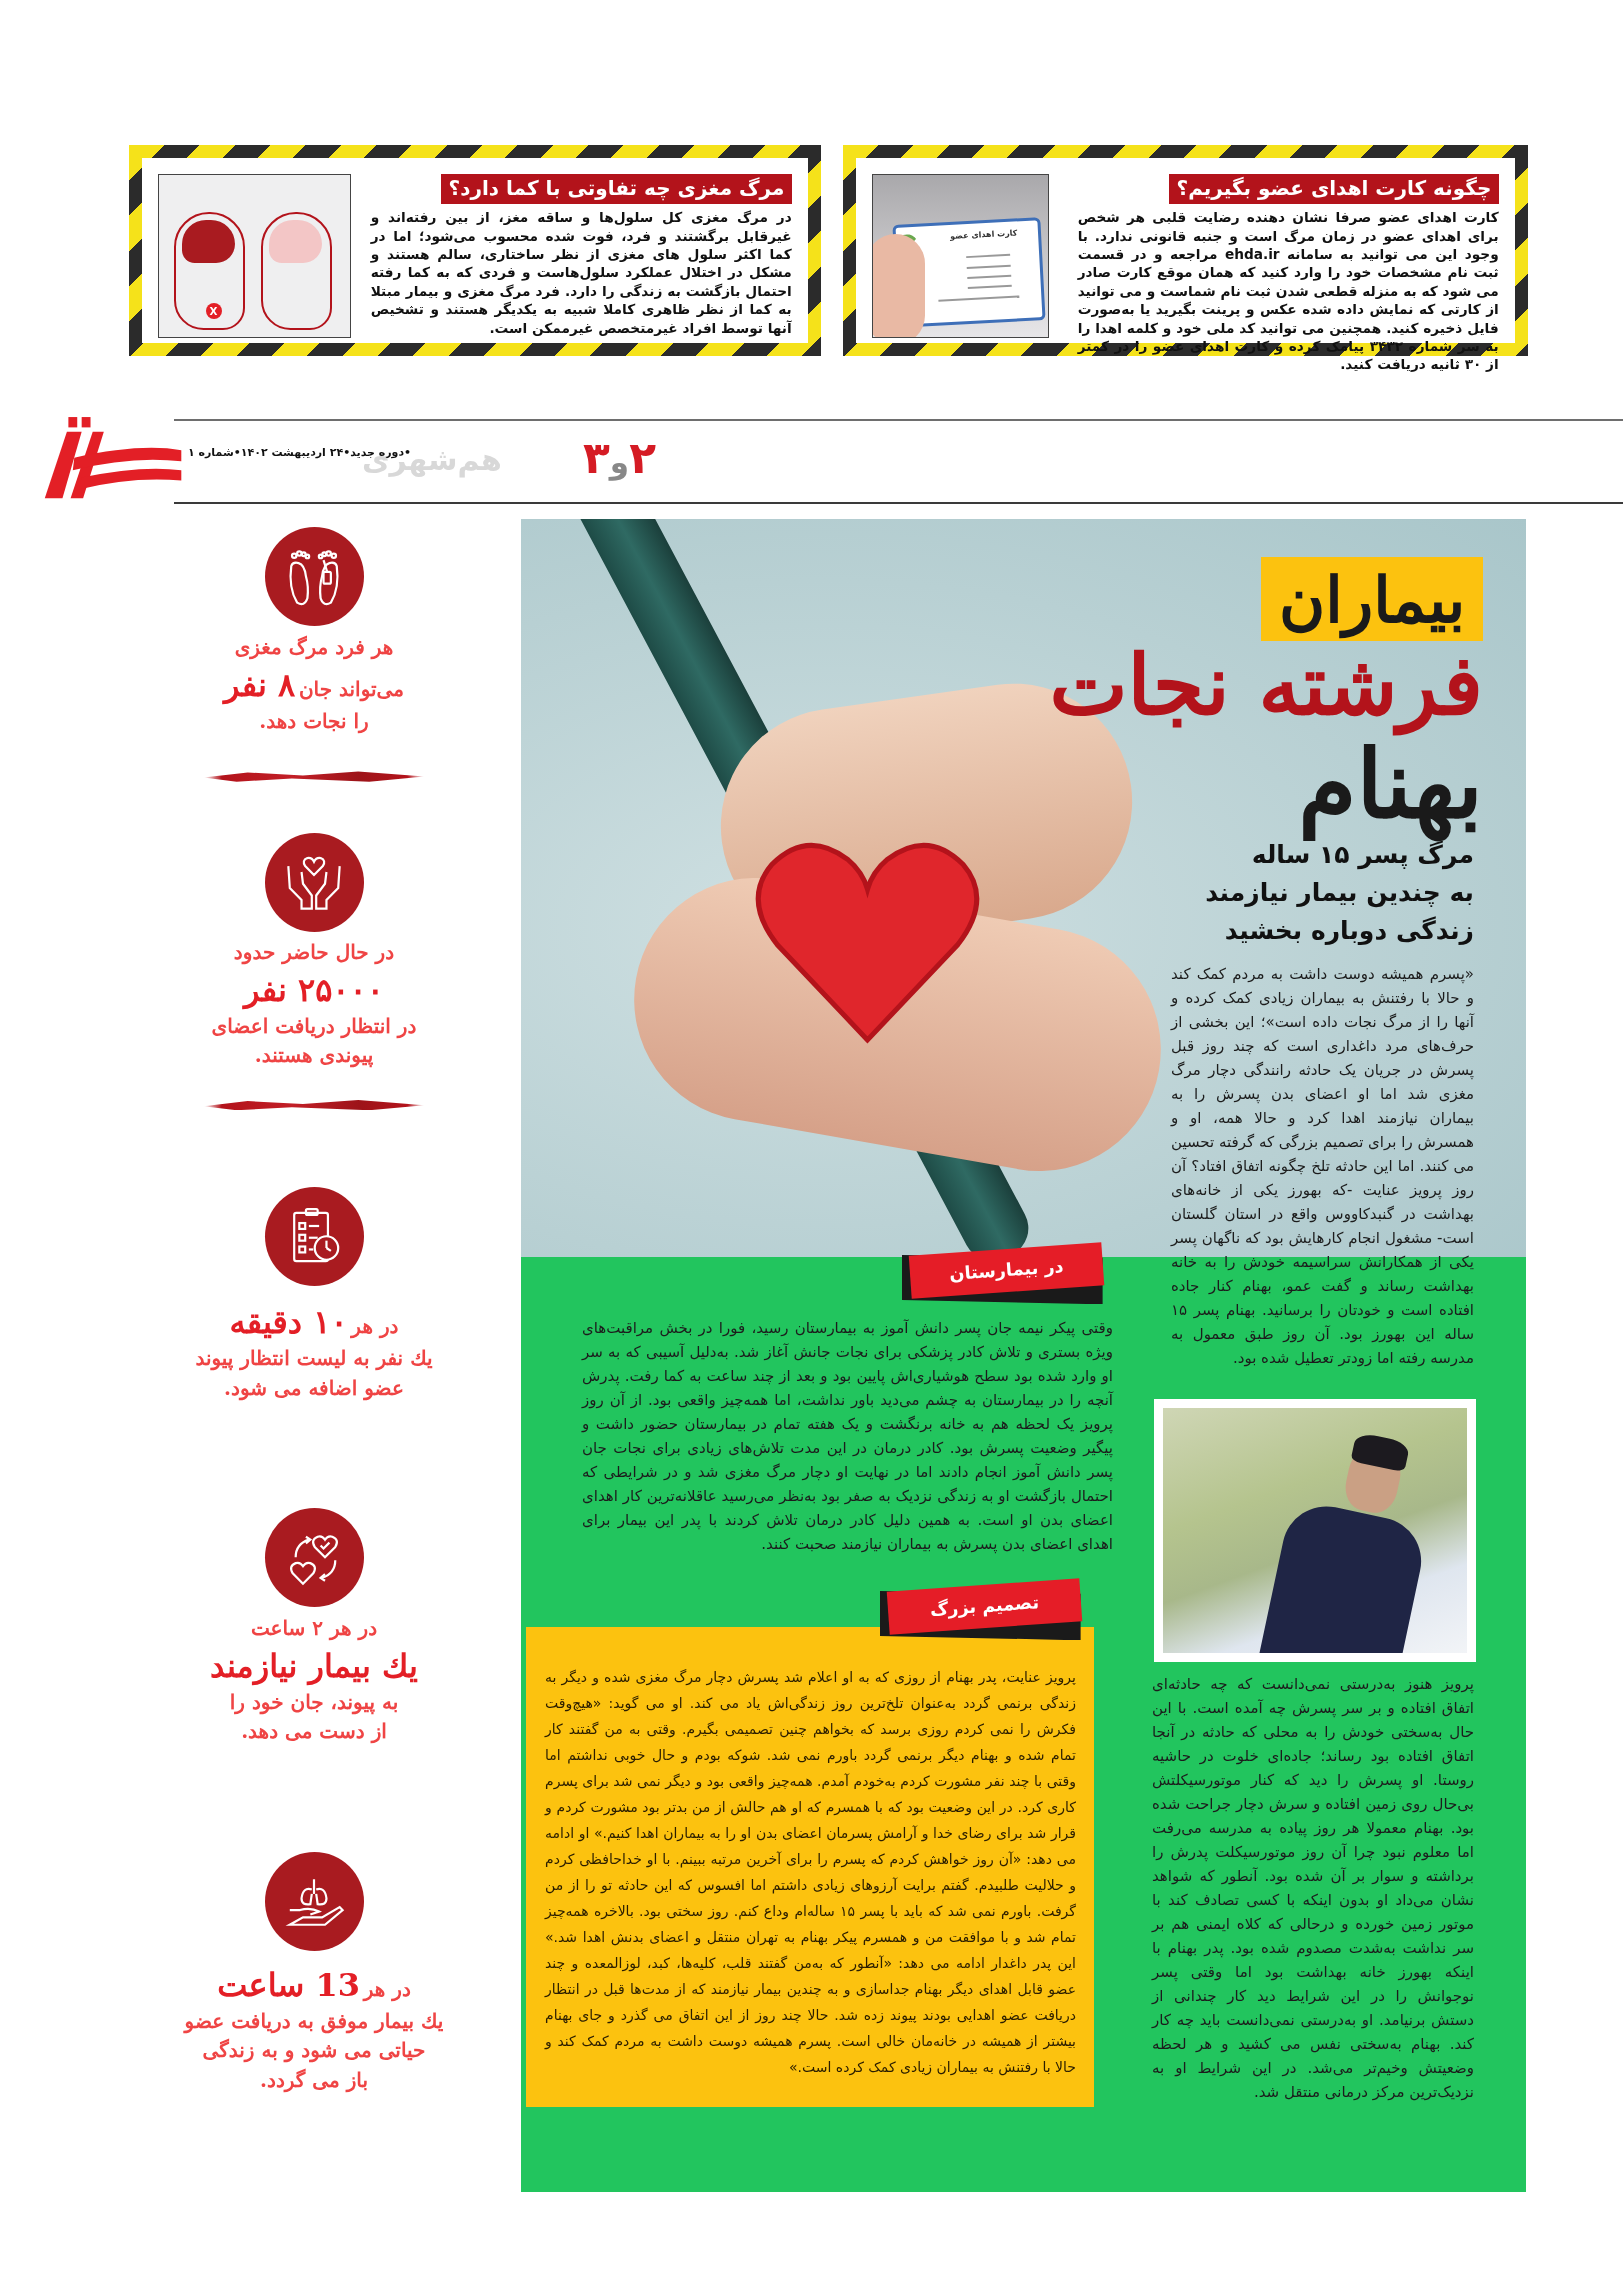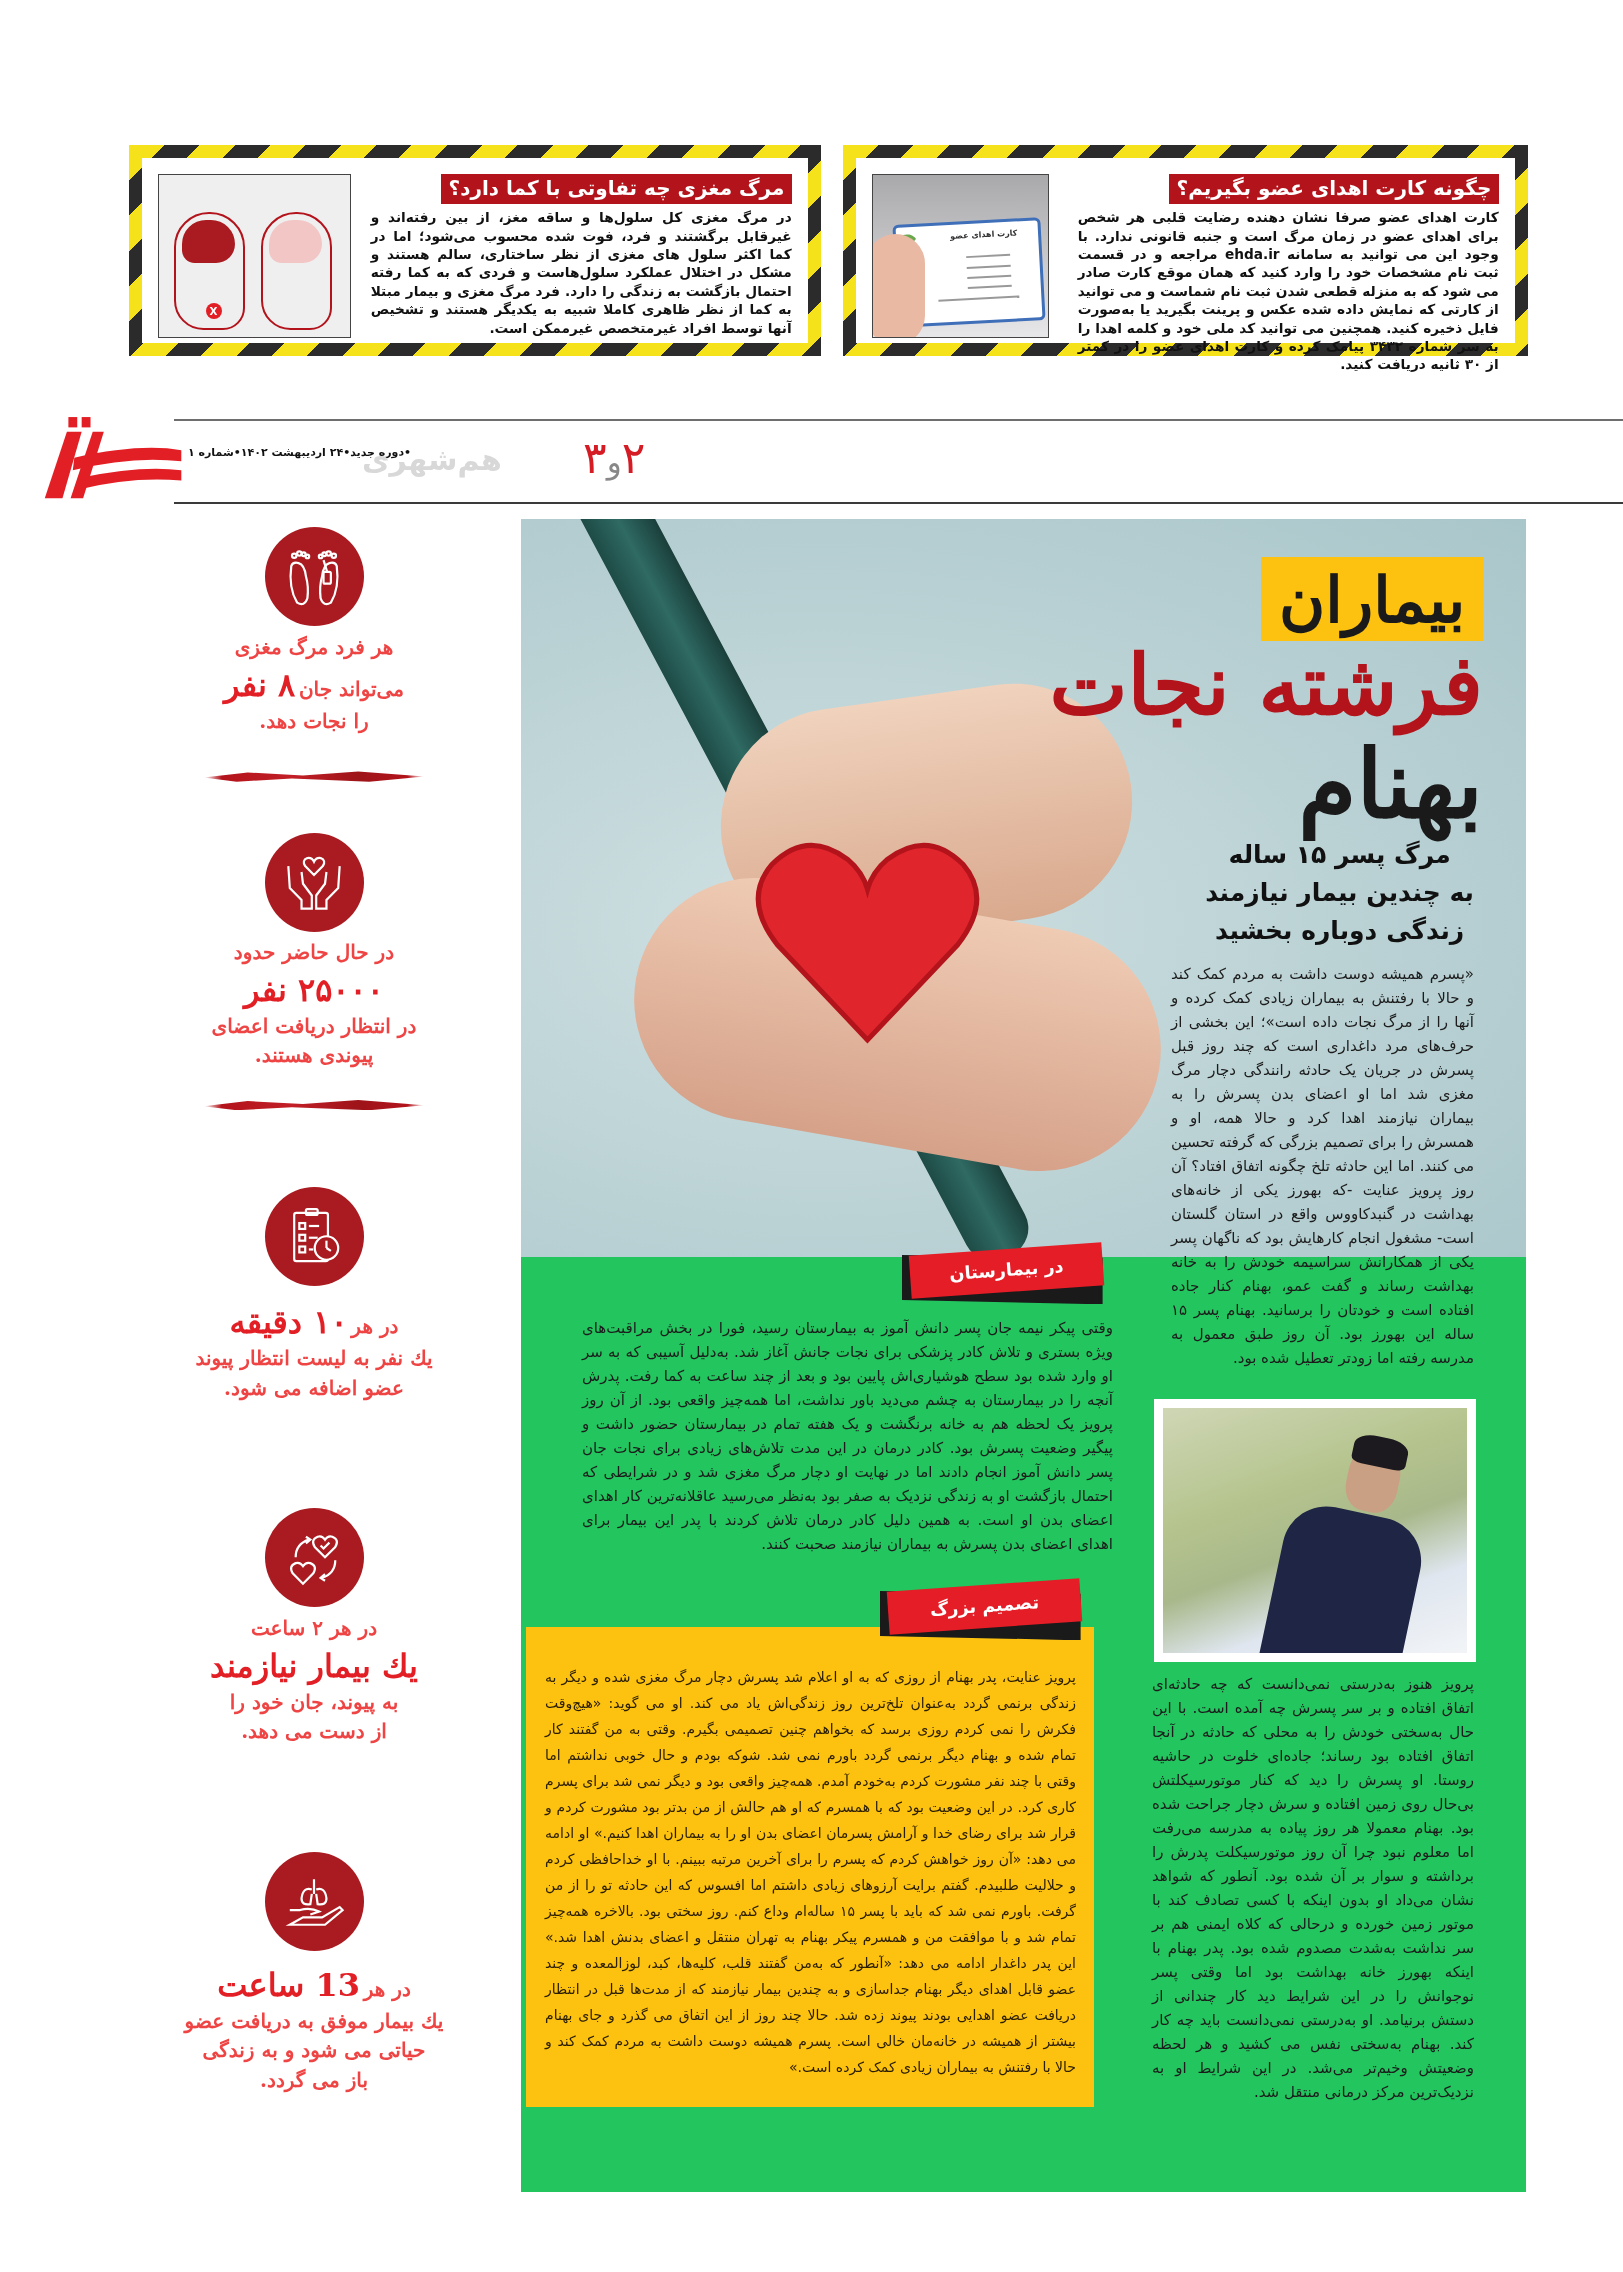--- a/index.html
+++ b/index.html
@@ -27,21 +27,21 @@
   .head { position:absolute; top:37px; width:71px; height:118px; border:2.2px solid #b3131b; border-radius:35px 35px 22px 29.5px; }
   .head .brain { position:absolute; left:5.9px; top:5.9px; width:53px; height:43px; border-radius:28px 28px 22px 14.8px; }
   .x-badge { position:absolute; left:29.5px; top:89px; width:16px; height:16px; background:#e31f26; color:#fff; border-radius:50%;
              font-size:10.3px; font-weight:bold; text-align:center; line-height:16px; }
 
   
   .rule { position:absolute; left:174px; width:1449px; height:2.2px; background:#6e6e6e; }
   .logo { position:absolute; left:29.5px; top:417px; width:155px; height:85px; }
   .issue-info { position:absolute; left:188px; top:446px; font-size:11px; direction:rtl; color:#111; white-space:nowrap; font-weight:bold; }
   .section-ghost { position:absolute; left:362px; top:434px; font-size:30px; font-weight:bold; color:#d8d8d8; letter-spacing:-1.5px; line-height:52px; }
-  .page-num { position:absolute; left:583px; top:432px; font-size:44px; font-weight:normal; color:#d51b24; line-height:52px; }
+  .page-num { position:absolute; left:583px; top:432px; font-size:44px; font-weight:bold; color:#d51b24; line-height:52px; }
   .page-num .and { color:#888; font-size:31px; }
 
   
   .stats-col { position:absolute; left:174px; top:516px; width:280px; }
   .stat { position:absolute; left:0; width:280px; text-align:center; }
   .stat-icon { width:99px; height:99px; margin:0 auto; background:#a91b20; border-radius:50%;
                display:flex; align-items:center; justify-content:center; }
   .stat-line { font-size:20px; font-weight:bold; line-height:29.5px; color:#ef4444; font-family:"DejaVu Serif", serif; }
   .stat-big { font-size:32px; font-weight:bold; color:#e31f26; line-height:44px; font-family:"DejaVu Serif", serif; }
   .brush { width:221px; height:10.3px; margin:0 auto; background:linear-gradient(90deg,transparent 0,#b3131b 8%,#c21f27 40%,#9d1419 70%,#b3131b 92%,transparent 100%);
@@ -53,21 +53,21 @@
           background:radial-gradient(ellipse at 30% 55%,#cfe0e2 0,#b8d0d3 60%,#a9c6ca 100%); }
   .pen { position:absolute; left:44px; top:-29.5px; width:66px; height:885px; background:linear-gradient(90deg,#1e4b46,#2f6a63 50%,#1b3f3b);
          transform:rotate(-28deg); transform-origin:top left; border-radius:29.5px; }
   .hand { position:absolute; background:#e8c4ac; border-radius:133px; }
   .heart-shape { position:absolute; left:221px; top:295px; width:251px; height:251px; }
 
   .headline { position:absolute; right:43px; top:38px; text-align:right; }
   .hl-yellow { display:inline-block; background:#fcc20f; padding:3px 17.7px 0 17.7px; font-size:63px; font-weight:bold; color:#1a1a1a; line-height:81px; font-family:"DejaVu Serif", serif; }
   .hl-red { font-size:83px; font-weight:bold; color:#b3131b; line-height:96px; font-family:"DejaVu Serif", serif; margin-top:-4.4px; }
   .hl-black { font-size:94px; font-weight:bold; color:#1a1a1a; line-height:103px; font-family:"DejaVu Serif", serif; }
-  .subhead { position:absolute; right:52px; top:317px; text-align:center; font-size:25px; font-weight:bold; line-height:38px; color:#111; }
+  .subhead { position:absolute; right:52px; top:317px; text-align:right; font-size:25px; font-weight:bold; line-height:38px; color:#111; }
 
   .col-text { position:absolute; font-size:15px; line-height:24px; color:#1c1c1c; text-align:justify; text-align-last:right; }
   .lead { right:52px; top:443px; width:303px; }
 
   .ribbon { position:absolute; height:47px; width:199px; }
   .ribbon .shadow { position:absolute; left:-4.4px; top:5.9px; width:201px; height:49px; background:#1a1a1a; clip-path:polygon(0 0,100% 6%,100% 100%,94% 122%,92% 100%,0 92%); }
   .ribbon .face { position:absolute; left:4.4px; top:0; width:193px; height:43px; background:#e51d27; transform:rotate(-4deg);
                   color:#fff; font-size:17.7px; font-weight:bold; text-align:center; line-height:43px; }
 
   .hospital-text { right:413px; top:797px; width:531px; }

